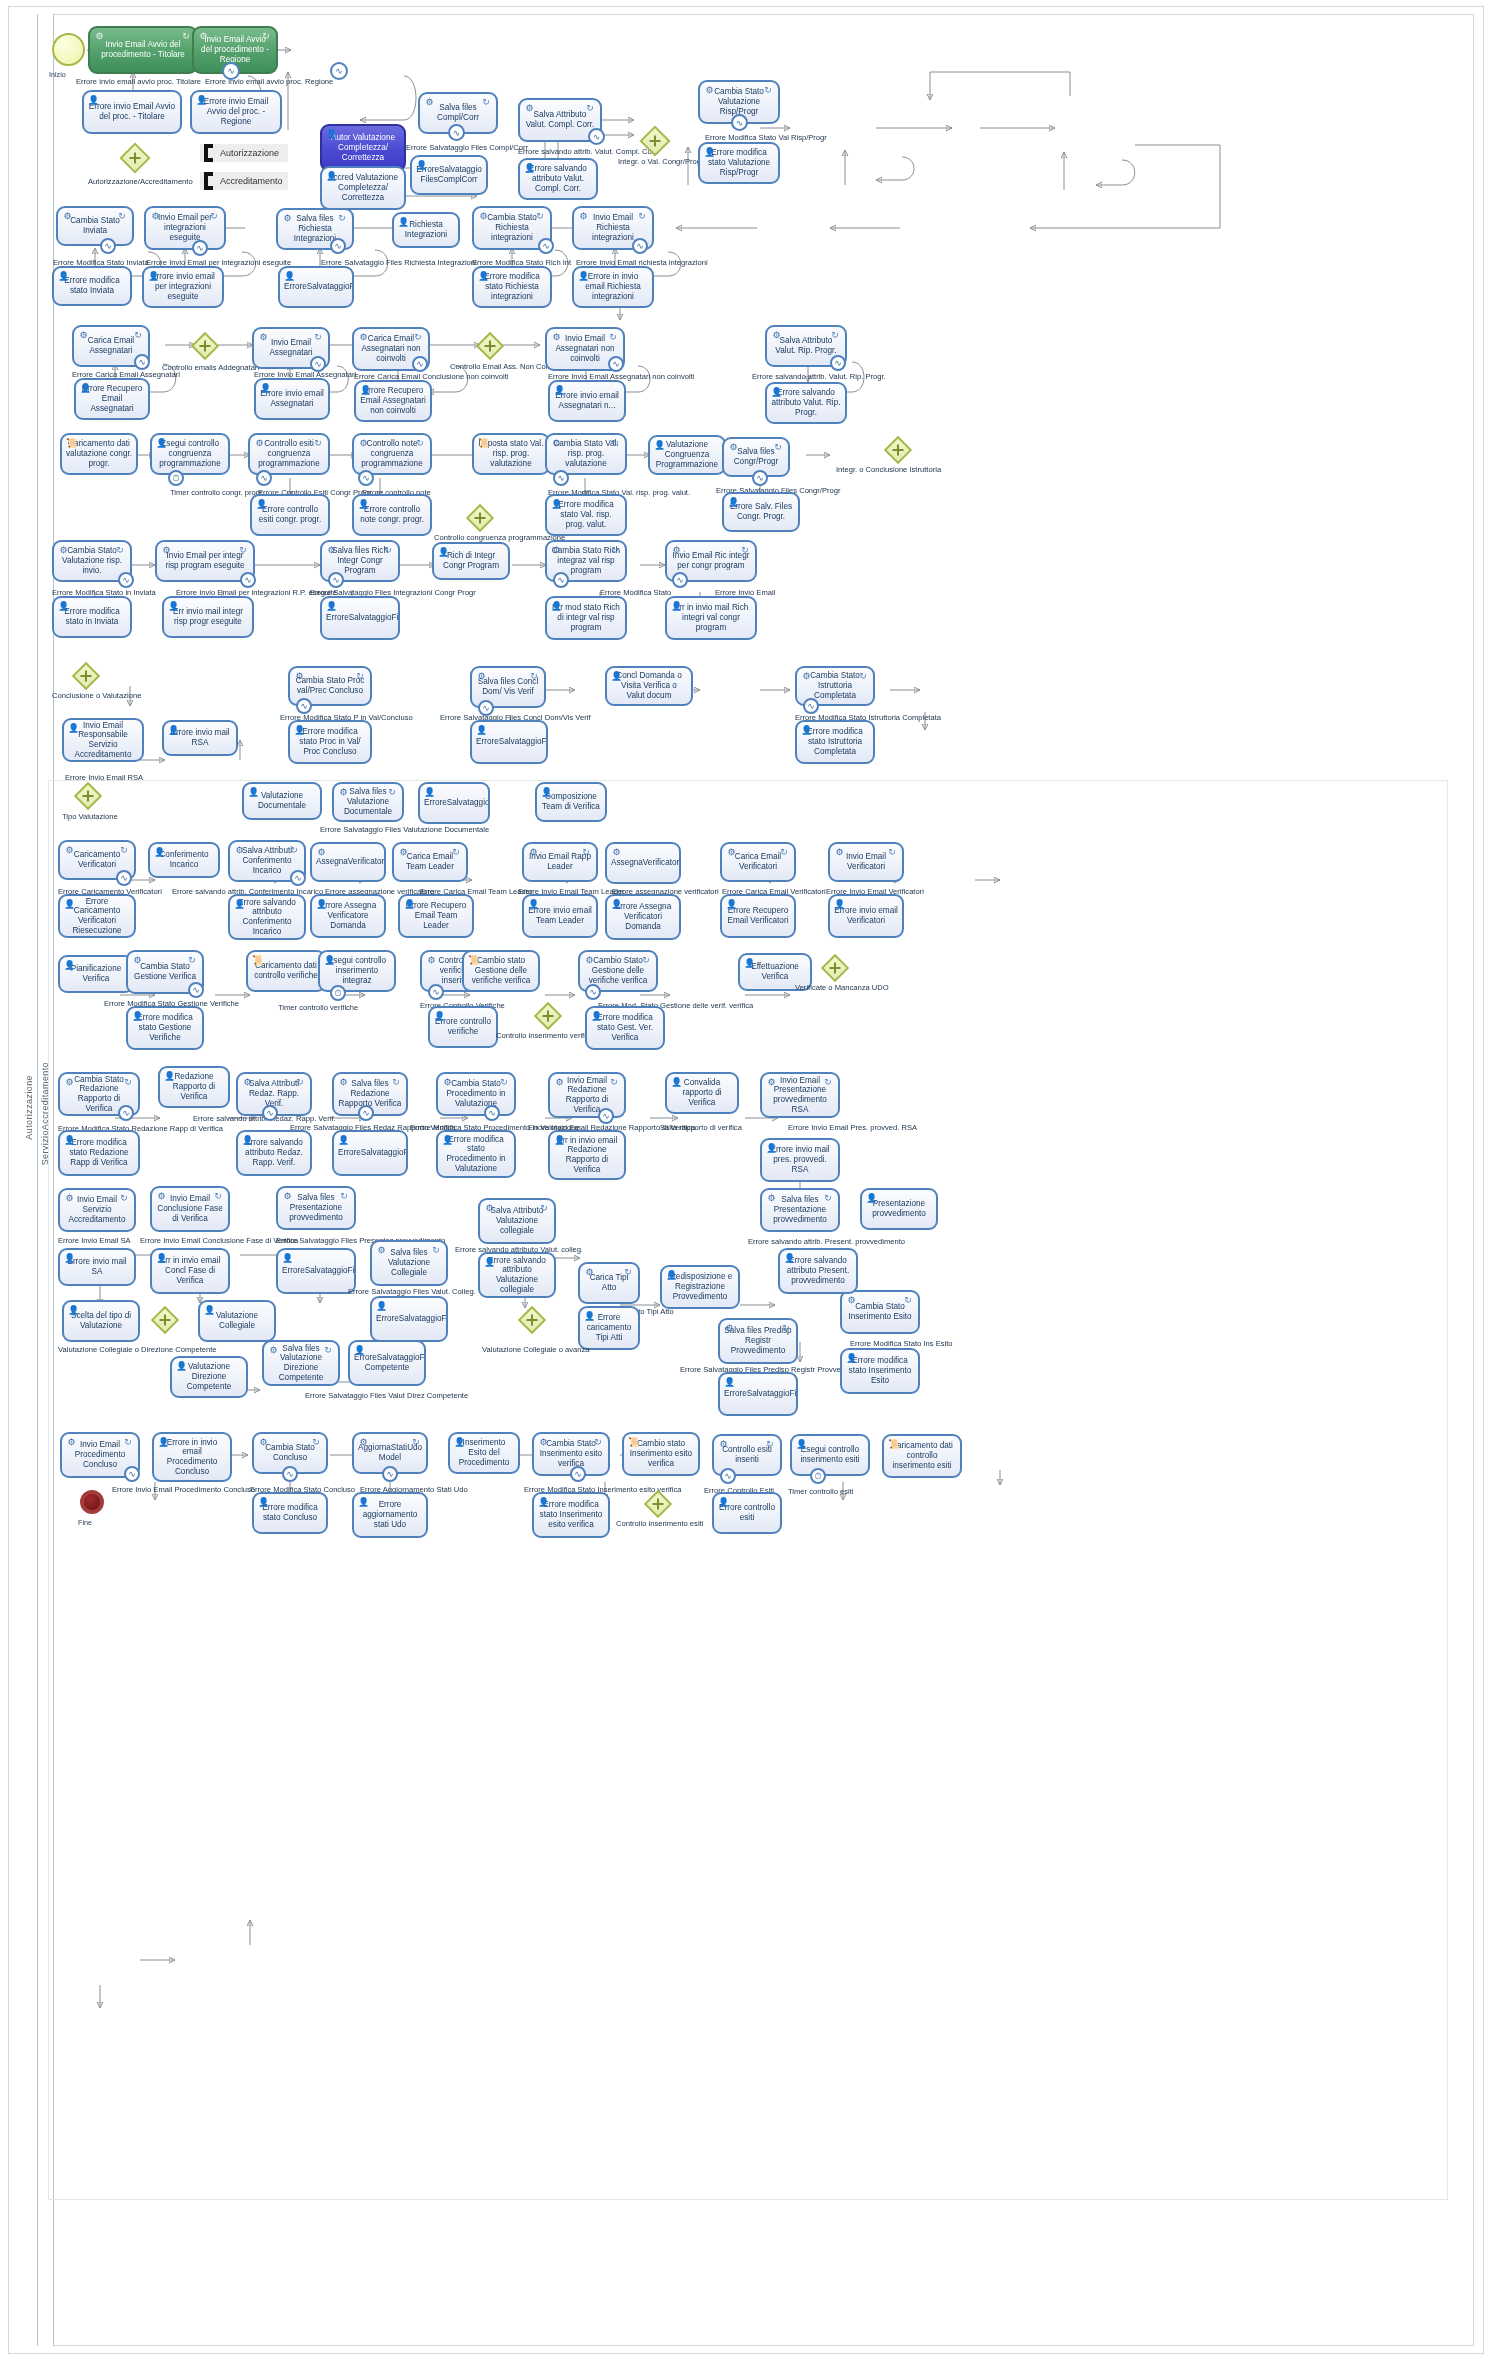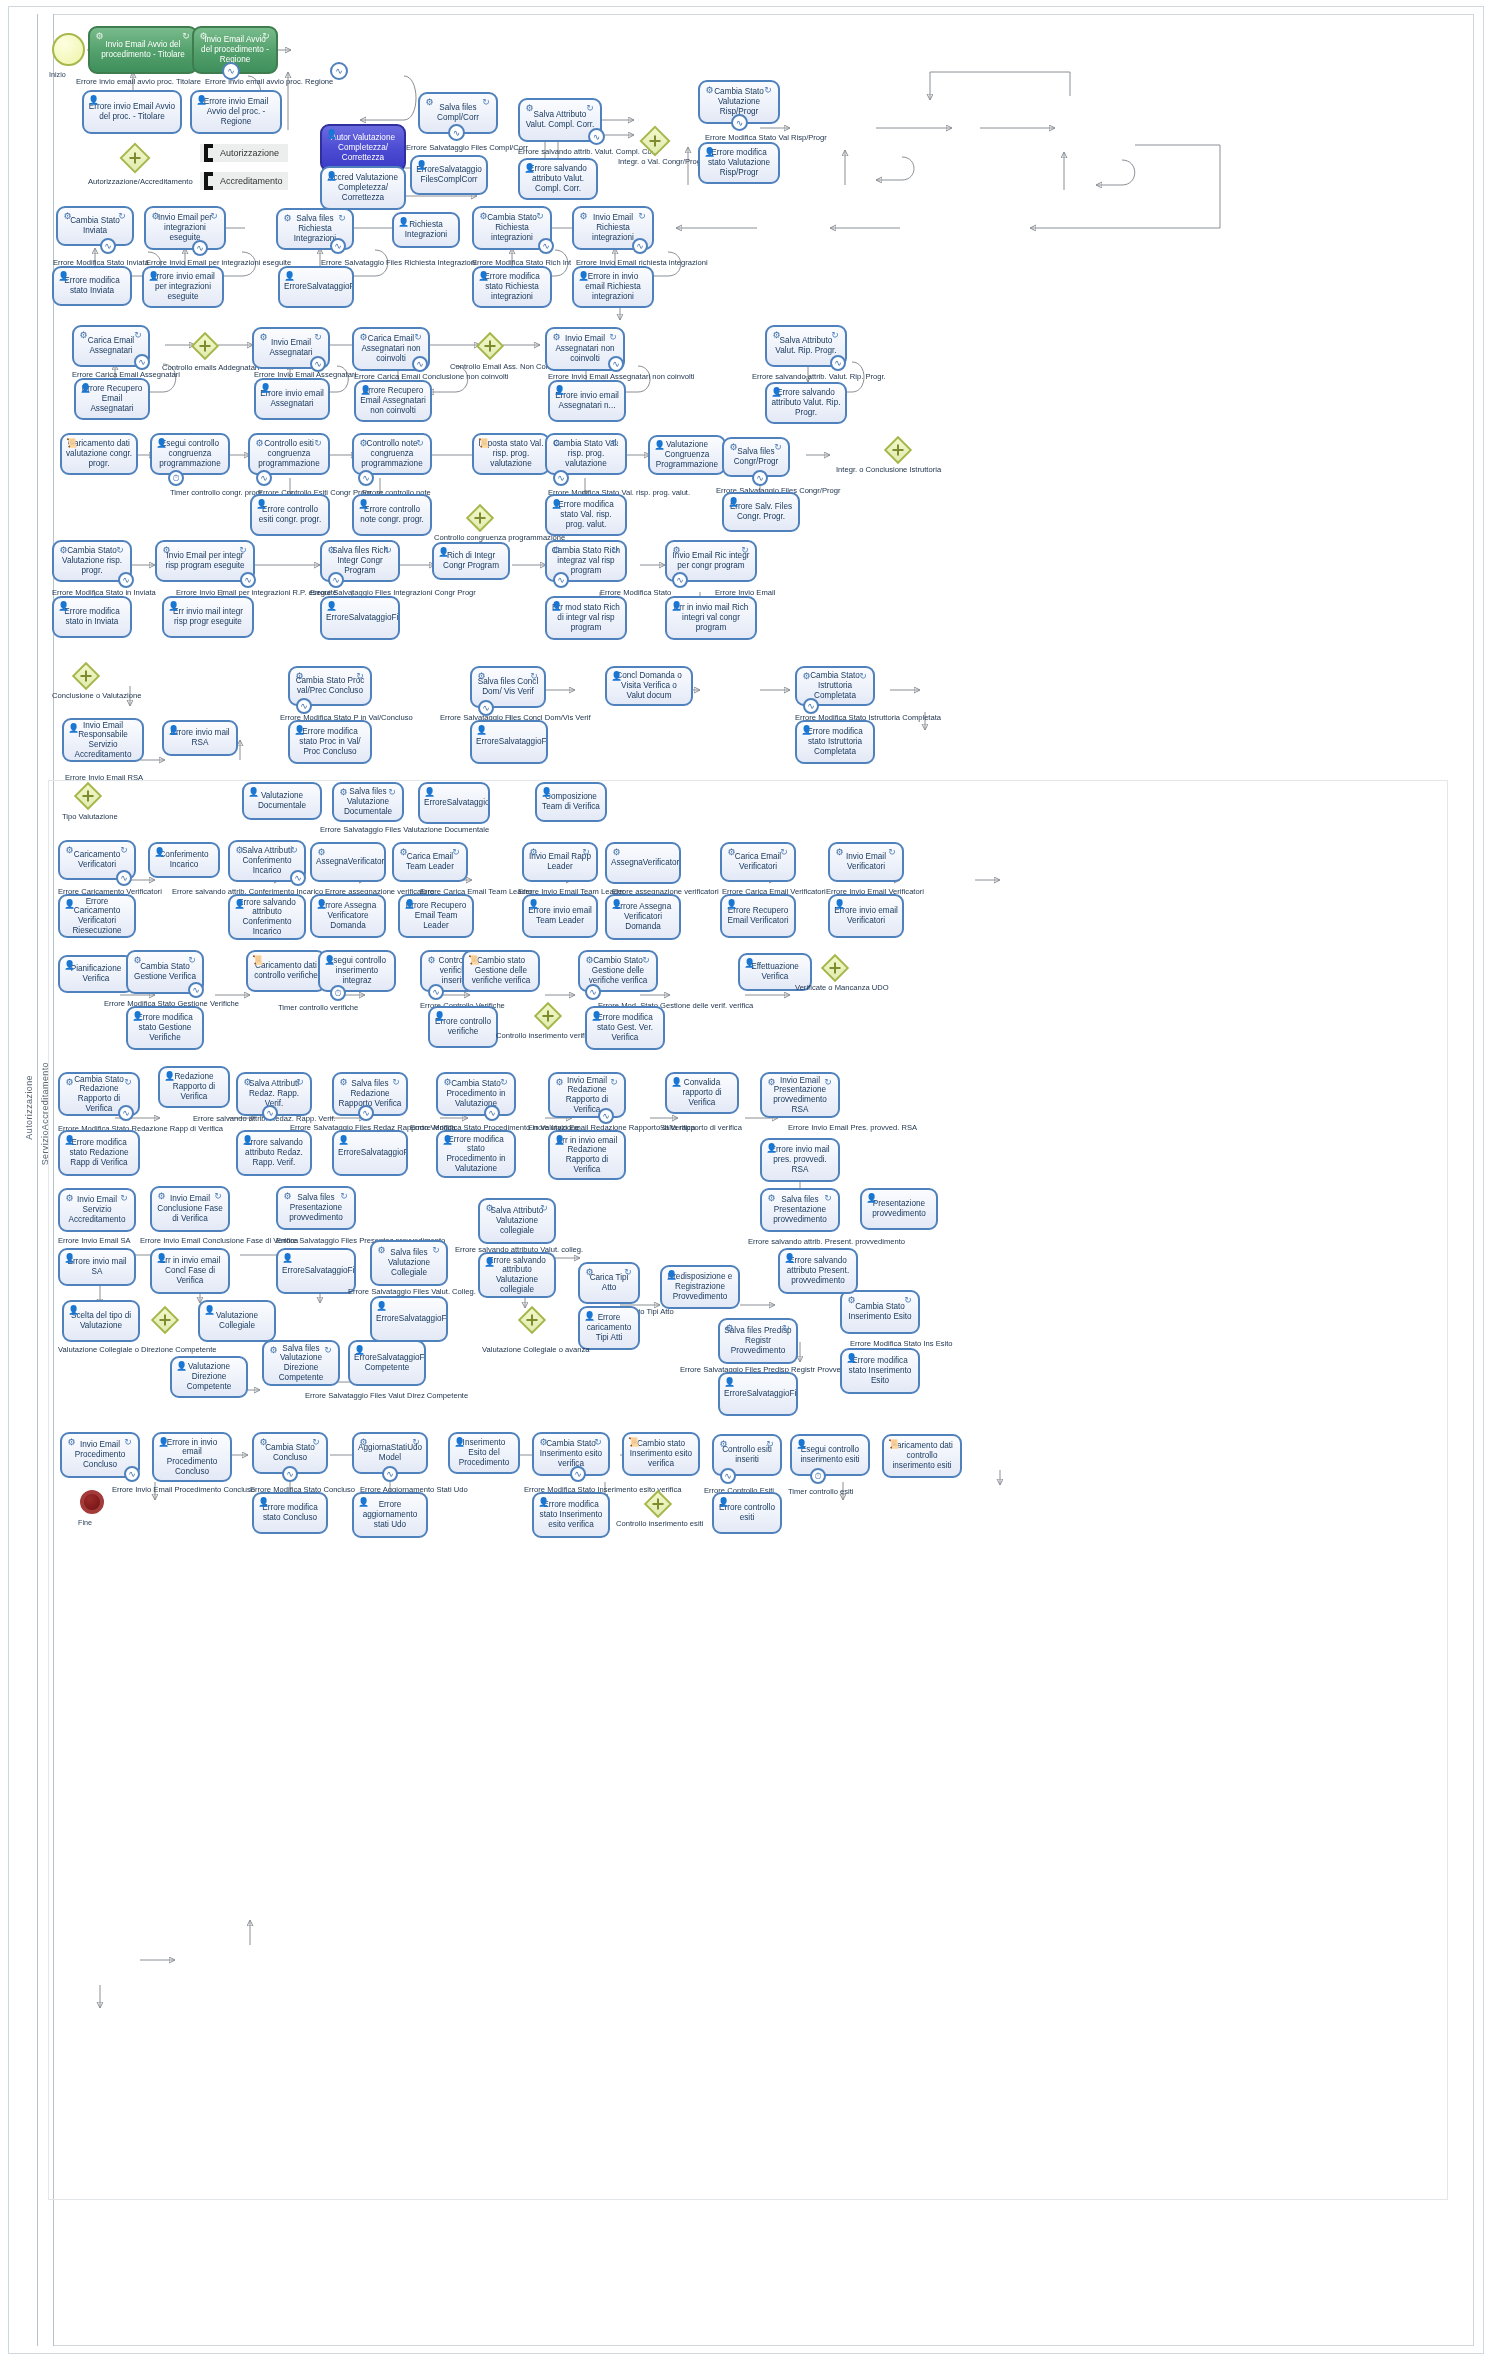--- a/index.html
+++ b/index.html
@@ -535,21 +535,21 @@
     <span class="tskico">👤</span>
     <span class="lbl">Errore Salv. Files Congr. Progr.</span>
   </div>
 
   <div class="gw gw-x" style="left:888px;top:440px;width:20px;height:20px;"></div>
   <div class="flab" style="left:836px;top:466px;">Integr. o Conclusione Istruttoria</div>
 
   <div class="node" style="left:52px;top:540px;width:80px;height:42px;">
     <span class="tskico">⚙</span>
     <span class="loopico">↻</span>
-    <span class="lbl">Cambia Stato Valutazione risp. progr.</span>
+    <span class="lbl">Cambia Stato Valutazione risp. invio.</span>
   </div>
   <div class="ev ev-bnd" style="left:118px;top:572px;width:16px;height:16px;">∿</div>
   <div class="flab" style="left:52px;top:589px;">Errore Modifica Stato in Inviata</div>
   <div class="node" style="left:52px;top:596px;width:80px;height:42px;">
     <span class="tskico">👤</span>
     <span class="lbl">Errore modifica stato in Inviata</span>
   </div>
 
   <div class="node" style="left:155px;top:540px;width:100px;height:42px;">
     <span class="tskico">⚙</span>

